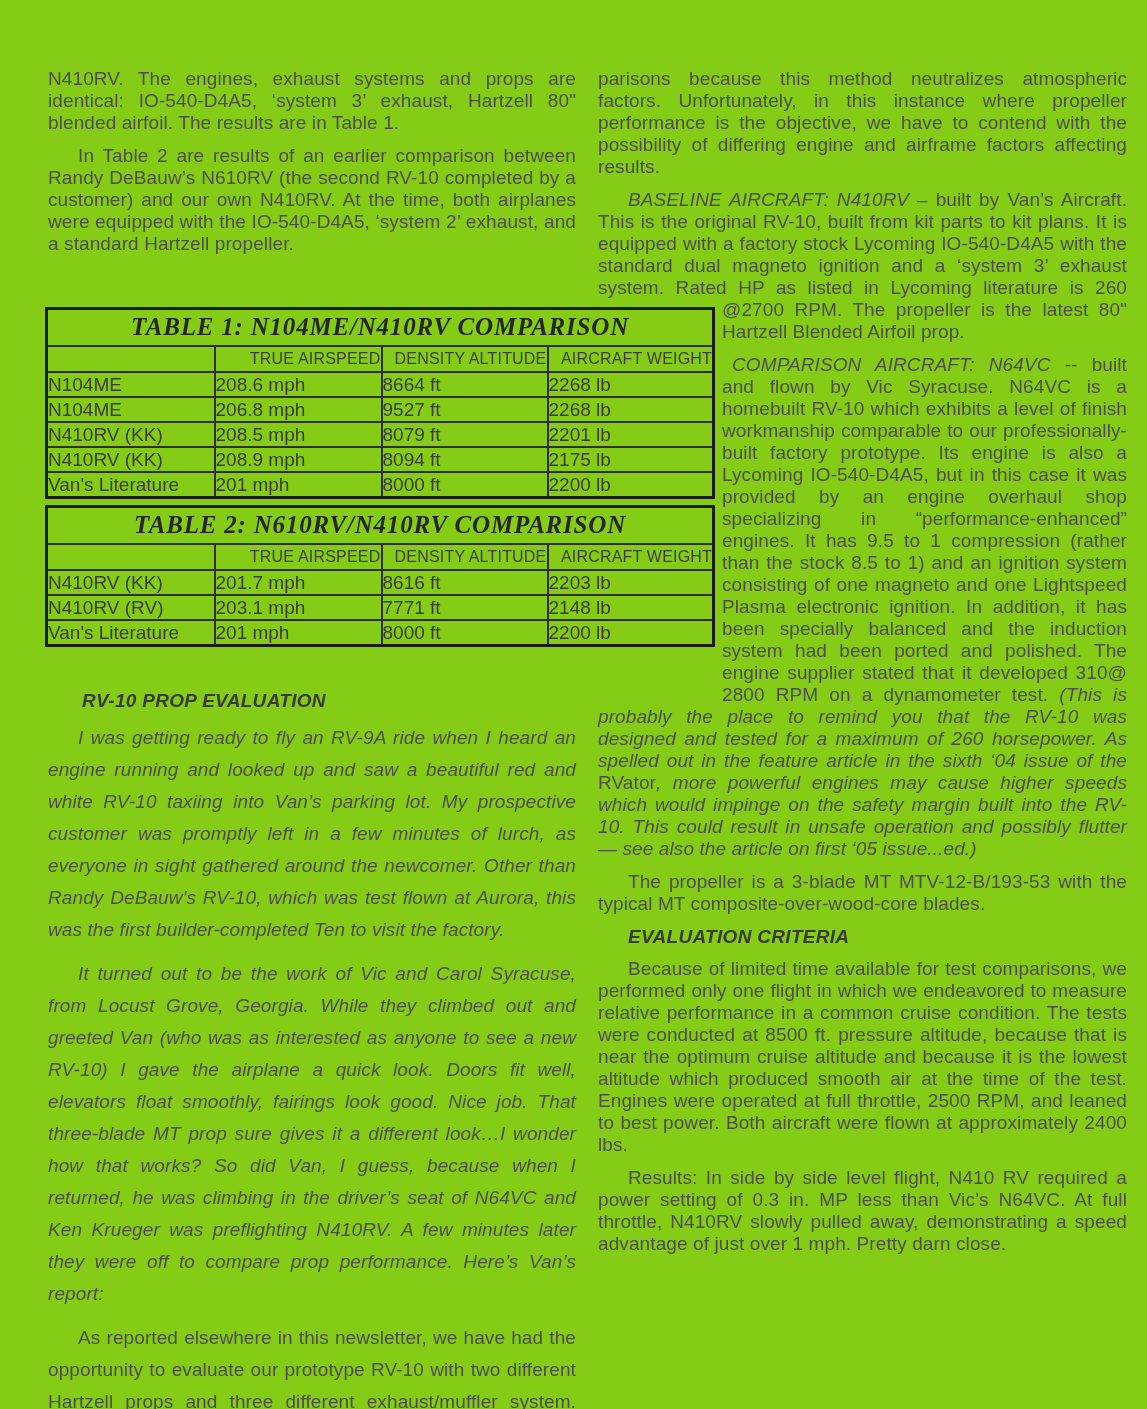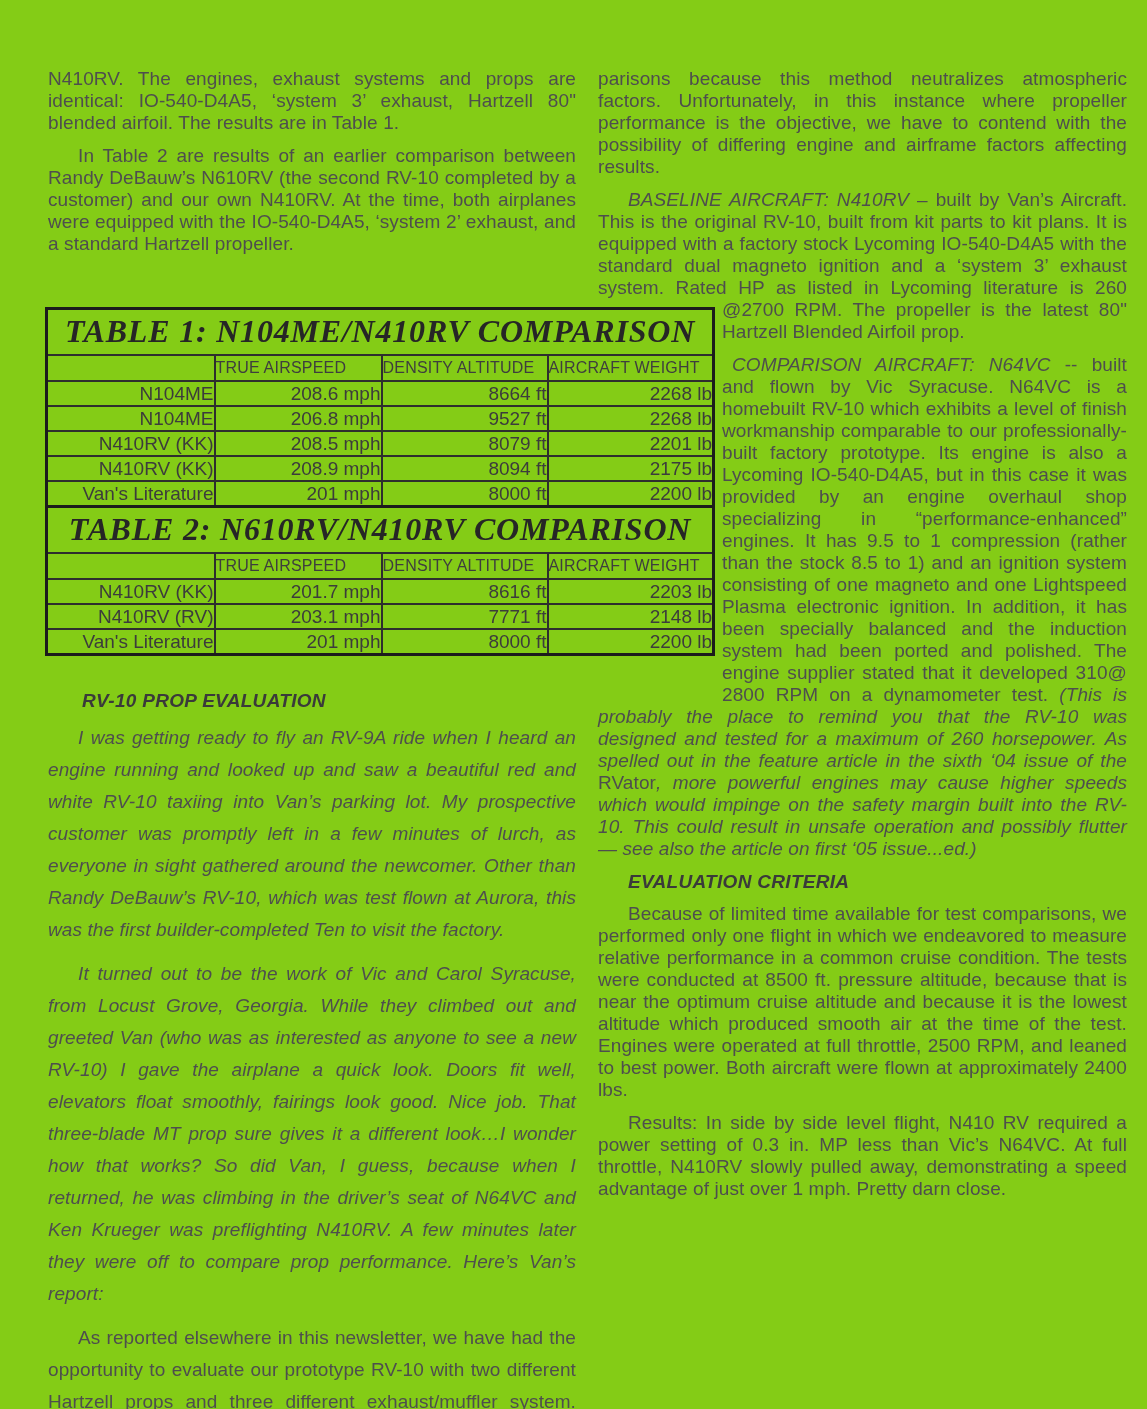--- a/index.html
+++ b/index.html
@@ -58,38 +58,38 @@
     table-layout: fixed;
     border: 3px solid #1c1c1c;
   }
   #table-1 { top: 307px; }
   #table-2 { top: 505px; }
   .comp-table td, .comp-table th { border: 2px solid #2e2e2e; }
   .t-title {
     font-family: "Liberation Serif", "DejaVu Serif", serif;
     font-weight: bold;
     font-style: italic;
-    font-size: 32px;
+    font-size: 25px;
     color: #262626;
     text-align: center;
     padding: 3px 0 4px 0;
     letter-spacing: 0.8px;
   }
   .comp-table thead th {
     font-size: 16px;
     font-weight: normal;
     color: #3e3e3e;
-    text-align: left;
+    text-align: right;
     padding: 3px 0;
     letter-spacing: 0.2px;
   }
   .comp-table tbody td {
     font-size: 19px;
     color: #3c3c3c;
-    text-align: right;
+    text-align: left;
     padding: 0;
     height: 23px;
     line-height: 23px;
   }
 </style>
 </head>
 <body>
 
 <div class="page">
 
@@ -196,18 +196,19 @@
     <p class="italic">It turned out to be the work of Vic and Carol Syracuse, from Locust Grove, Georgia. While they climbed out and greeted Van (who was as interested as anyone to see a new RV-10) I gave the airplane a quick look. Doors fit well, elevators float smoothly, fairings look good.  Nice job.  That three-blade MT prop sure gives it a different look…I wonder how that works?   So did Van, I guess, because when I returned, he was climbing in the driver’s seat of N64VC and  Ken Krueger was preflighting N410RV.  A few minutes later they were off to compare prop performance. Here’s Van’s report:</p>
     <p>As reported elsewhere in this newsletter, we have had the opportunity to evaluate our prototype RV-10 with two different Hartzell props and three different exhaust/muffler system.  Interesting comparative data has been recorded and evaluated.  Recently, we had the opportunity to conduct an in-flight comparative evaluation of our currently configured RV-10, and a homebuilt RV-10 equipped with an MT three blade propeller</p>
     <p>We have always favored side-by-side in-flight com-</p>
   </section>
 
   <section class="col" id="right-col">
     <div class="intrusion-spacer"></div>
     <p class="noindent">parisons because this method neutralizes atmospheric factors.  Unfortunately, in this instance where propeller performance is the objective, we have to contend with the possibility of differing engine and airframe factors affecting results.</p>
     <p><span class="lead">BASELINE AIRCRAFT:  N410RV</span><span> – built by Van’s Aircraft.  This is the original RV-10, built from kit parts to kit plans.  It is equipped with a factory stock Lycoming IO-540-D4A5 with the standard dual magneto ignition and a ‘system 3’ exhaust system. Rated HP as listed in Lycoming literature is 260 @2700 RPM.  The propeller is the latest 80" Hartzell Blended Airfoil prop.</span></p>
     <p class="small-indent"><span class="lead">COMPARISON AIRCRAFT:  N64VC</span><span> -- built and flown by Vic Syracuse. N64VC is a homebuilt RV-10 which exhibits a level of finish workmanship comparable to our professionally-built factory prototype.  Its engine is also a Lycoming IO-540-D4A5, but in this case it was provided by an engine overhaul shop specializing in “performance-enhanced” engines.  It has 9.5 to 1 compression (rather than the stock 8.5 to 1) and an ignition system consisting of one magneto and one Lightspeed Plasma electronic ignition.  In addition, it has been specially balanced and the induction system had been ported and polished. The engine supplier stated that it developed 310@ 2800 RPM on a dynamometer test.  </span><span class="italic">(This is probably the place to remind you that the RV-10 was designed and tested for a maximum of 260 horsepower.  As spelled out in the feature article in the sixth ‘04 issue of the </span><span>RVator</span><span class="italic">, more powerful engines may cause higher speeds which would impinge on the safety margin built into the RV-10.  This could result in unsafe operation and possibly flutter — see also the article on  first ‘05 issue...ed.)</span></p>
+    <p>The propeller is a 3-blade MT MTV-12-B/193-53 with the typical MT composite-over-wood-core blades.</p>
     <h2 class="section-heading">EVALUATION CRITERIA</h2>
     <p>Because of limited time available for test comparisons, we performed only one flight in which we endeavored to measure relative performance in a common cruise condition.  The tests were conducted at 8500 ft. pressure altitude, because that is near the optimum cruise altitude and because it is the lowest altitude which produced smooth air at the time of the test.  Engines were operated at full throttle, 2500 RPM, and leaned to best power.  Both aircraft were flown at approximately 2400 lbs.</p>
     <p>Results:   In side by side level flight, N410 RV required a power setting of 0.3 in. MP less than Vic’s N64VC.  At full throttle, N410RV slowly pulled away, demonstrating a speed advantage of just over 1 mph. Pretty darn close.</p>
   </section>
 
 </div>
 
 </body></html>

